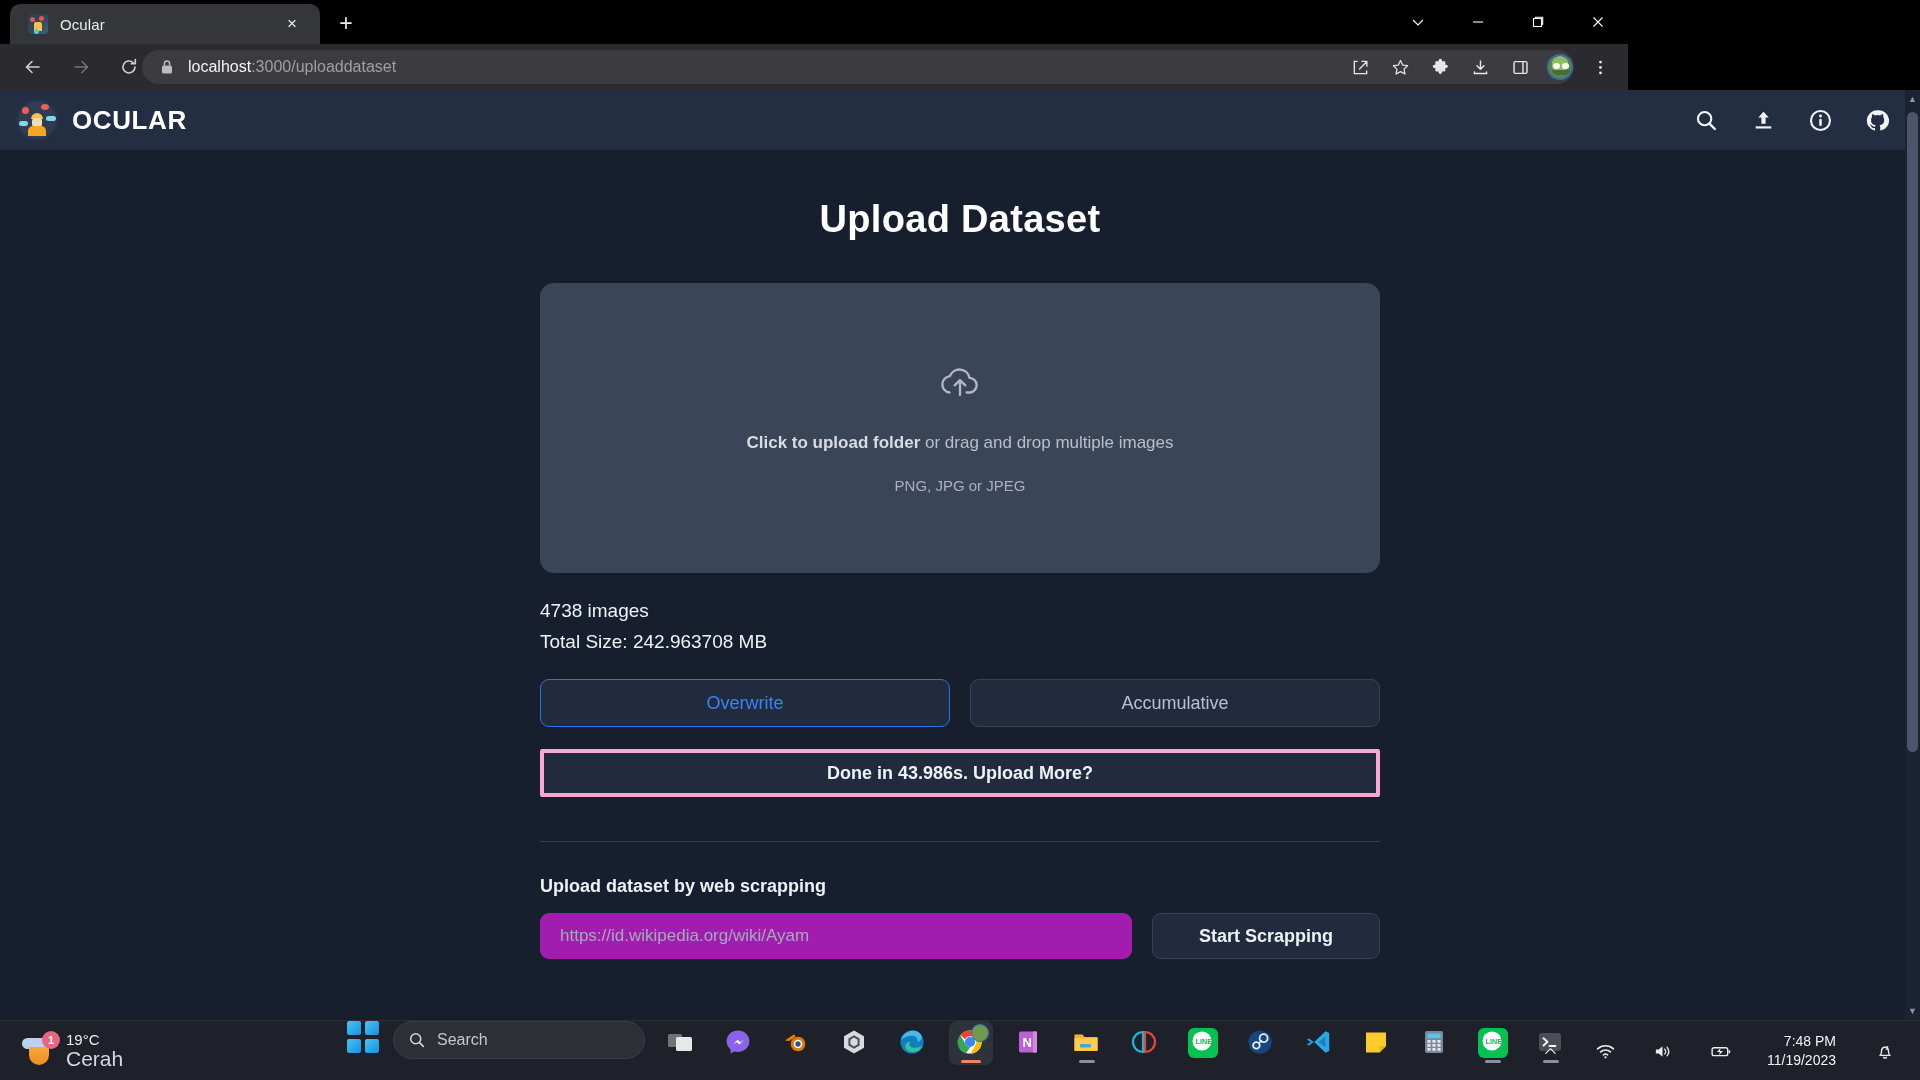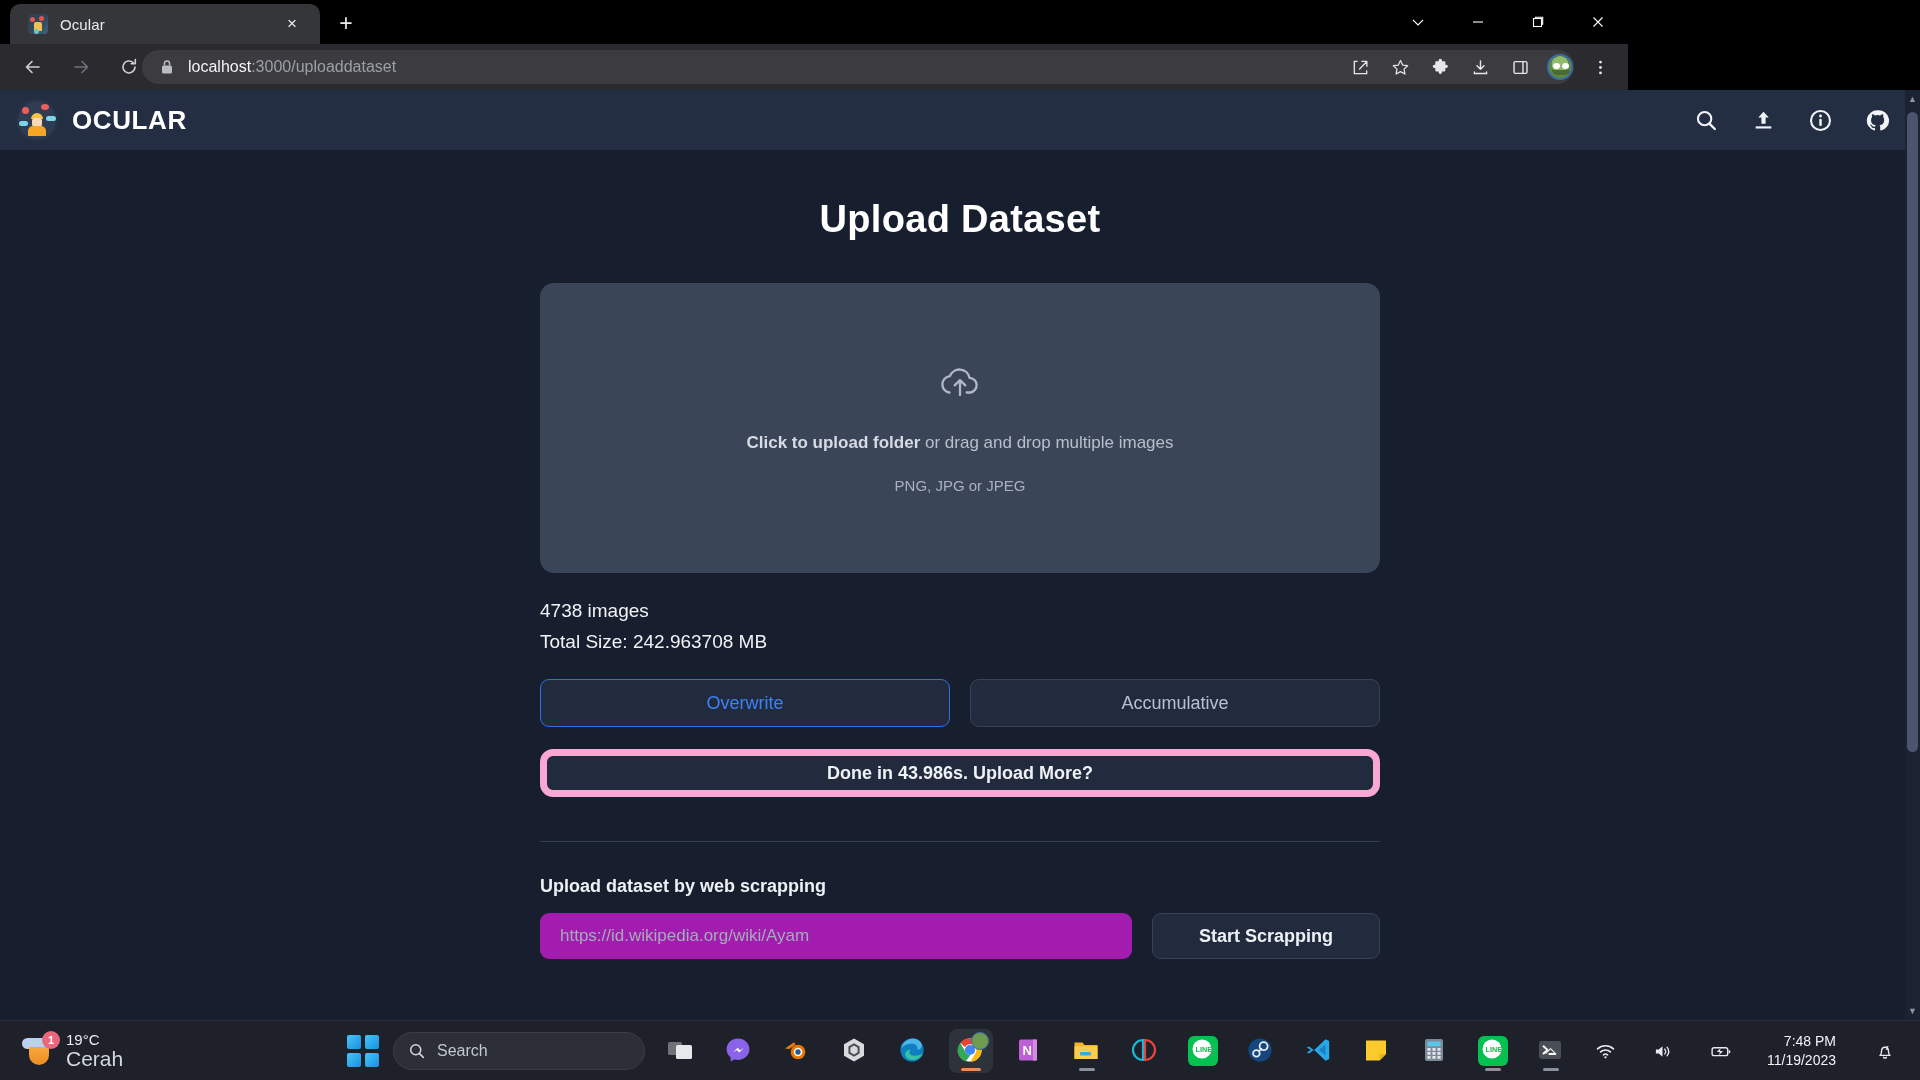--- a/index.html
+++ b/index.html
@@ -99,22 +99,22 @@
 
   .stats{ margin-top:22px; }
   .stat{ color:#f0f2f6; font-size:19px; line-height:31px; }
 
   .modes{ display:flex; gap:20px; margin-top:22px; }
   .modebtn{ flex:1; height:48px; border-radius:9px; background:#222b3d; border:1px solid #3a4355;
             color:#b9c0cd; font-size:18px; display:flex; align-items:center;
             justify-content:center; cursor:pointer; }
   .modebtn.active{ border-color:#2f6fe4; color:#3b82f6; }
 
-  .donebar{ margin-top:22px; height:48px; border-radius:13px; background:#222b3d;
-            border:7px solid #f9a8d4; color:#eef1f6; font-size:18px; font-weight:bold;
+  .donebar{ margin-top:22px; height:48px; border-radius:2px; background:#222b3d;
+            border:4px solid #f9a8d4; color:#eef1f6; font-size:18px; font-weight:bold;
             display:flex; align-items:center; justify-content:center; cursor:pointer; }
 
   .divider{ margin-top:44px; height:1px; background:#353f52; }
 
   .scrap-label{ margin-top:34px; color:#eef1f6; font-size:18px; font-weight:bold; }
   .scrap-row{ margin-top:16px; display:flex; gap:20px; }
   .scrap-input{ flex:1; height:46px; border-radius:9px; background:#a21caf; border:none;
                 padding:0 20px; color:#fff; font-size:17px; font-family:"Liberation Sans",sans-serif; }
   .scrap-input::placeholder{ color:#a4acba; }
   .scrap-btn{ width:228px; height:46px; border-radius:9px; background:#222b3d;
@@ -131,21 +131,21 @@
   .wicon .sun{ position:absolute; left:7px; top:14px; width:20px; height:18px;
         background:linear-gradient(180deg,#f7a83d,#ef8c21); border-radius:0 0 12px 12px; }
   .wbadge{ position:absolute; left:20px; top:-2px; width:18px; height:18px; border-radius:50%;
         background:#e8677e; color:#fff; font-size:11px; font-weight:bold; text-align:center;
         line-height:18px; }
   .wtext{ margin-left:10px; color:#e9ecf1; }
   .wtemp{ font-size:15px; line-height:18px; }
   .wdesc{ font-size:21px; line-height:19px; color:#d4d9e1; }
 
   .tb-center{ position:absolute; left:50%; transform:translateX(-50%); top:0; height:60px;
-              display:flex; align-items:center; gap:14px; }
+              display:flex; gap:14px; }
   .start{ width:32px; height:32px; display:grid; grid-template-columns:14px 14px;
           grid-template-rows:14px 14px; gap:4px; cursor:pointer; }
   .start i{ background:linear-gradient(135deg,#45c6f5,#1a8fe0); border-radius:2px; display:block; }
   .tsearch{ width:252px; height:38px; border-radius:19px; background:#2c2f36;
             border:1px solid #3a3e46; display:flex; align-items:center; cursor:pointer; }
   .tsearch .si{ margin-left:14px; color:#d2d6dd; display:flex; }
   .tsearch .st{ margin-left:11px; color:#c3c8d0; font-size:16px; }
 
   .tapp{ width:44px; height:44px; border-radius:8px; display:flex; align-items:center;
          justify-content:center; position:relative; cursor:pointer; }

